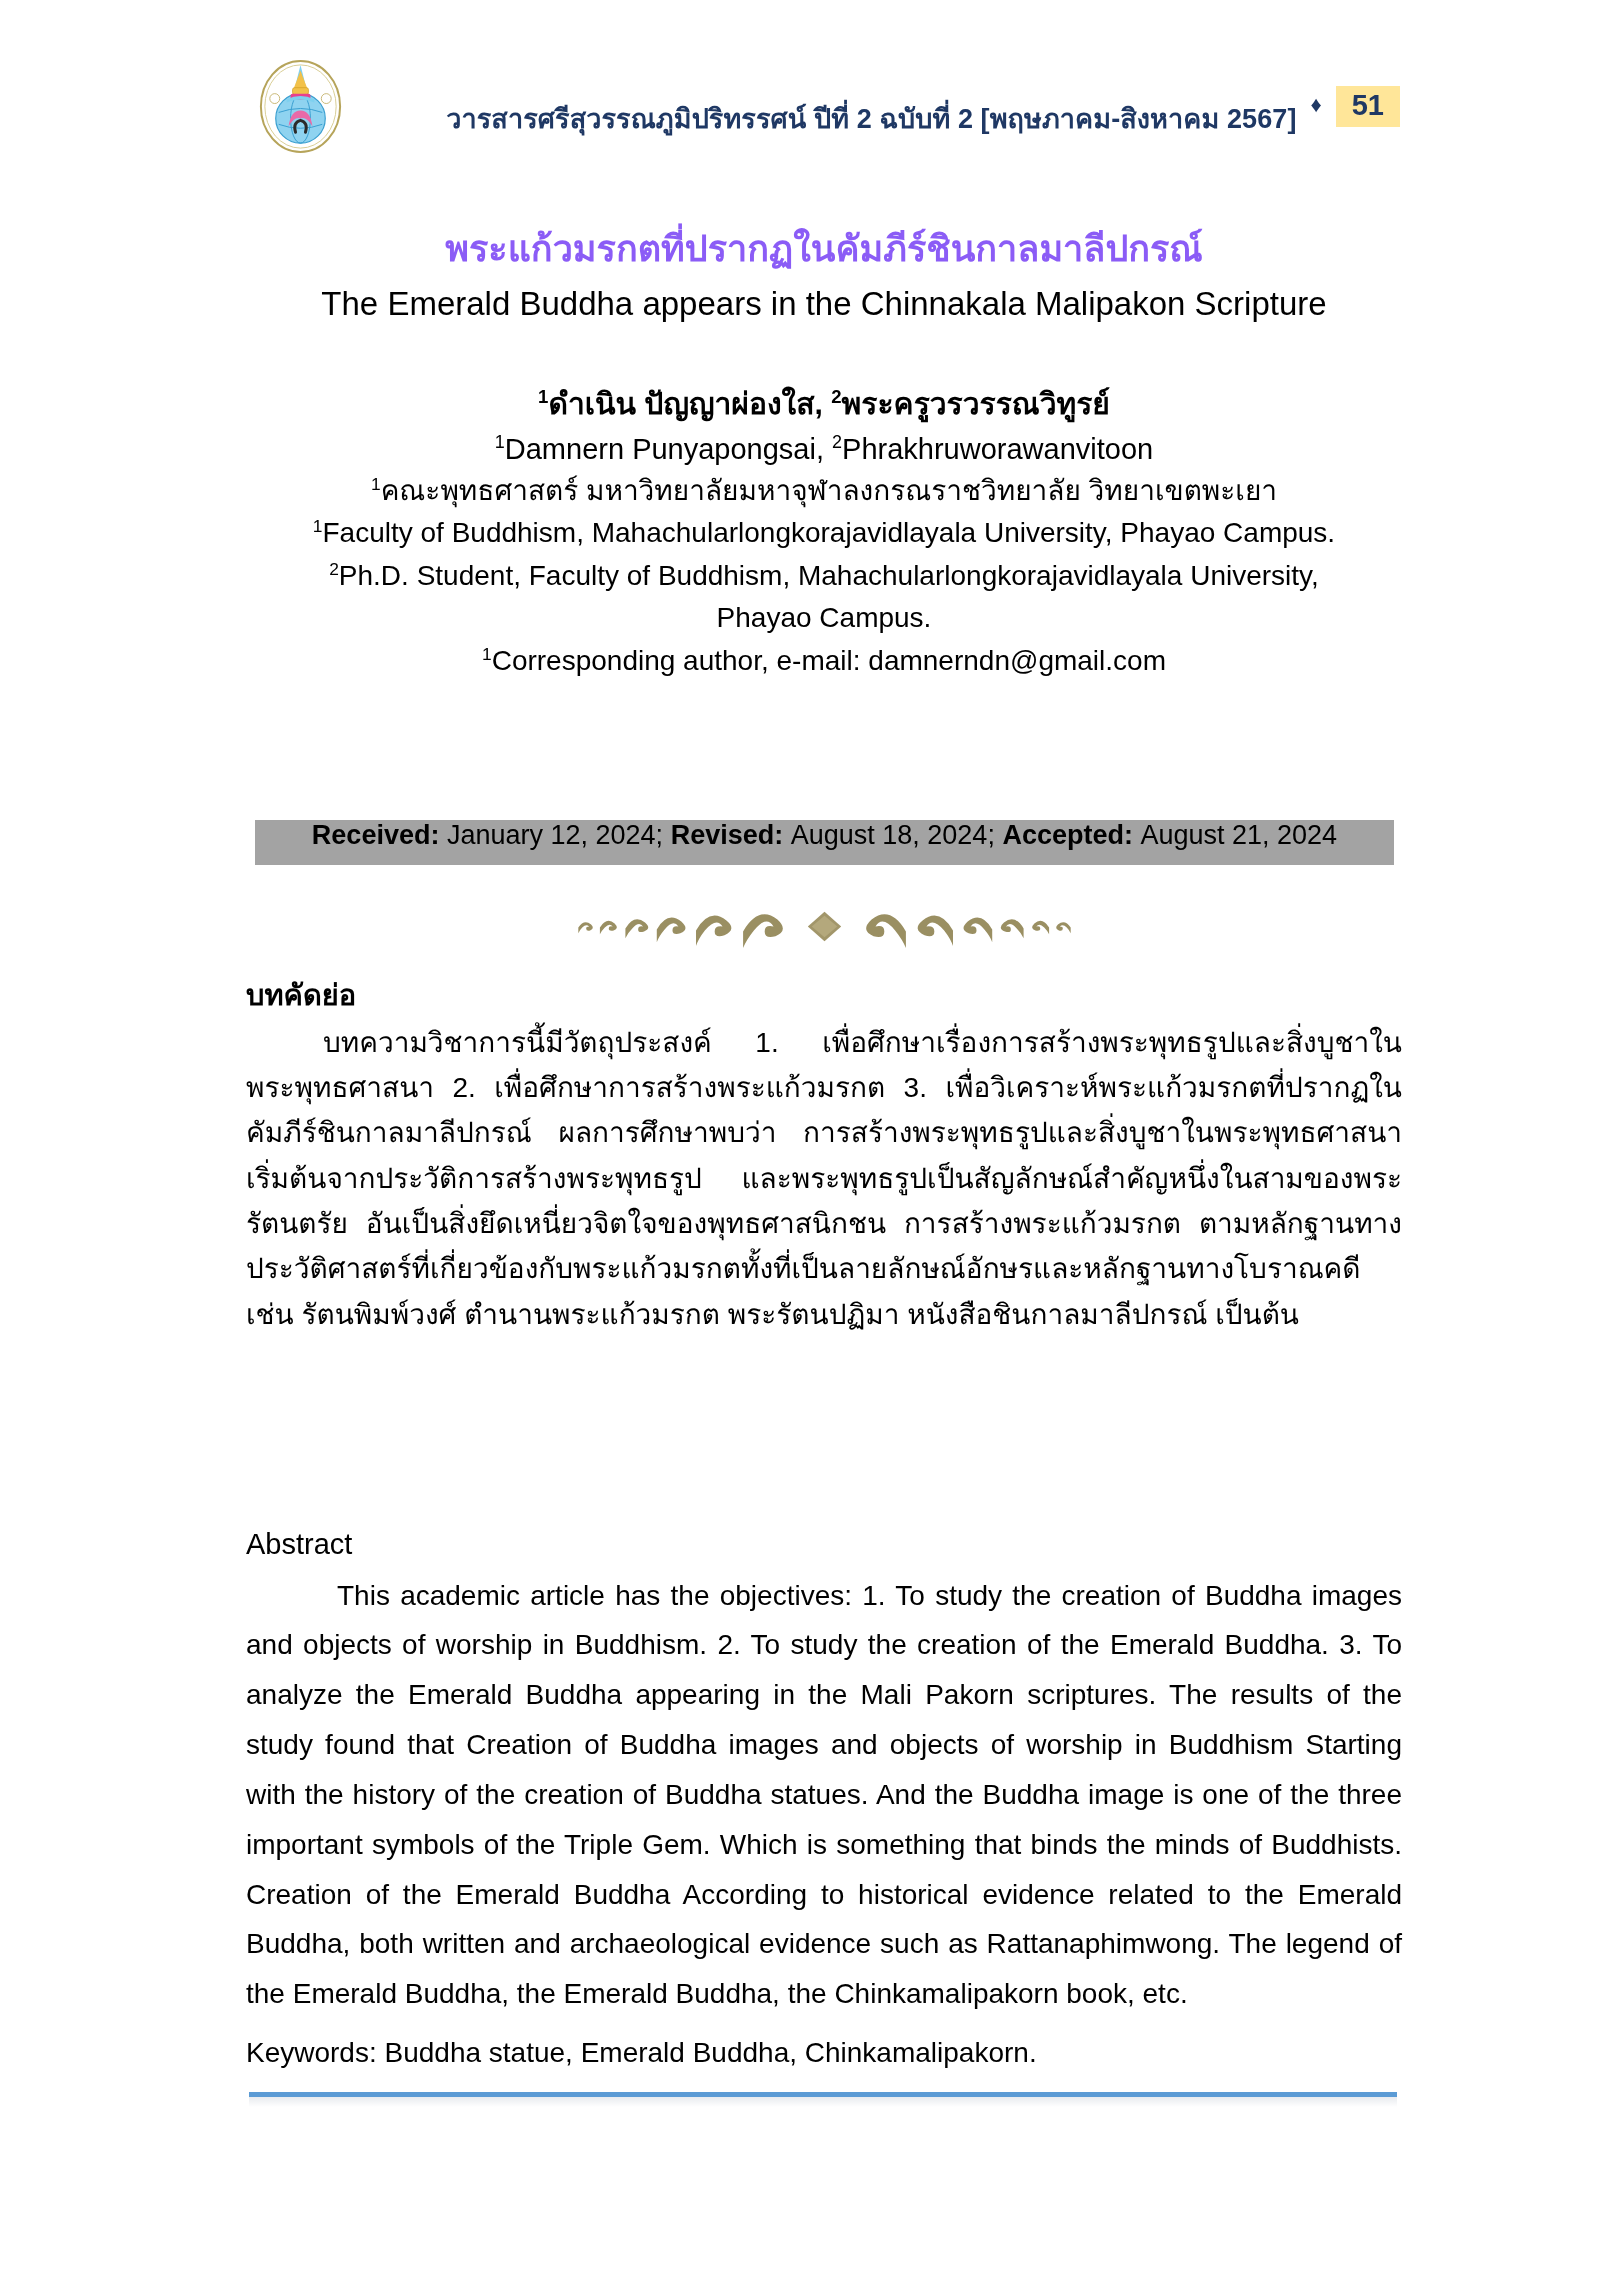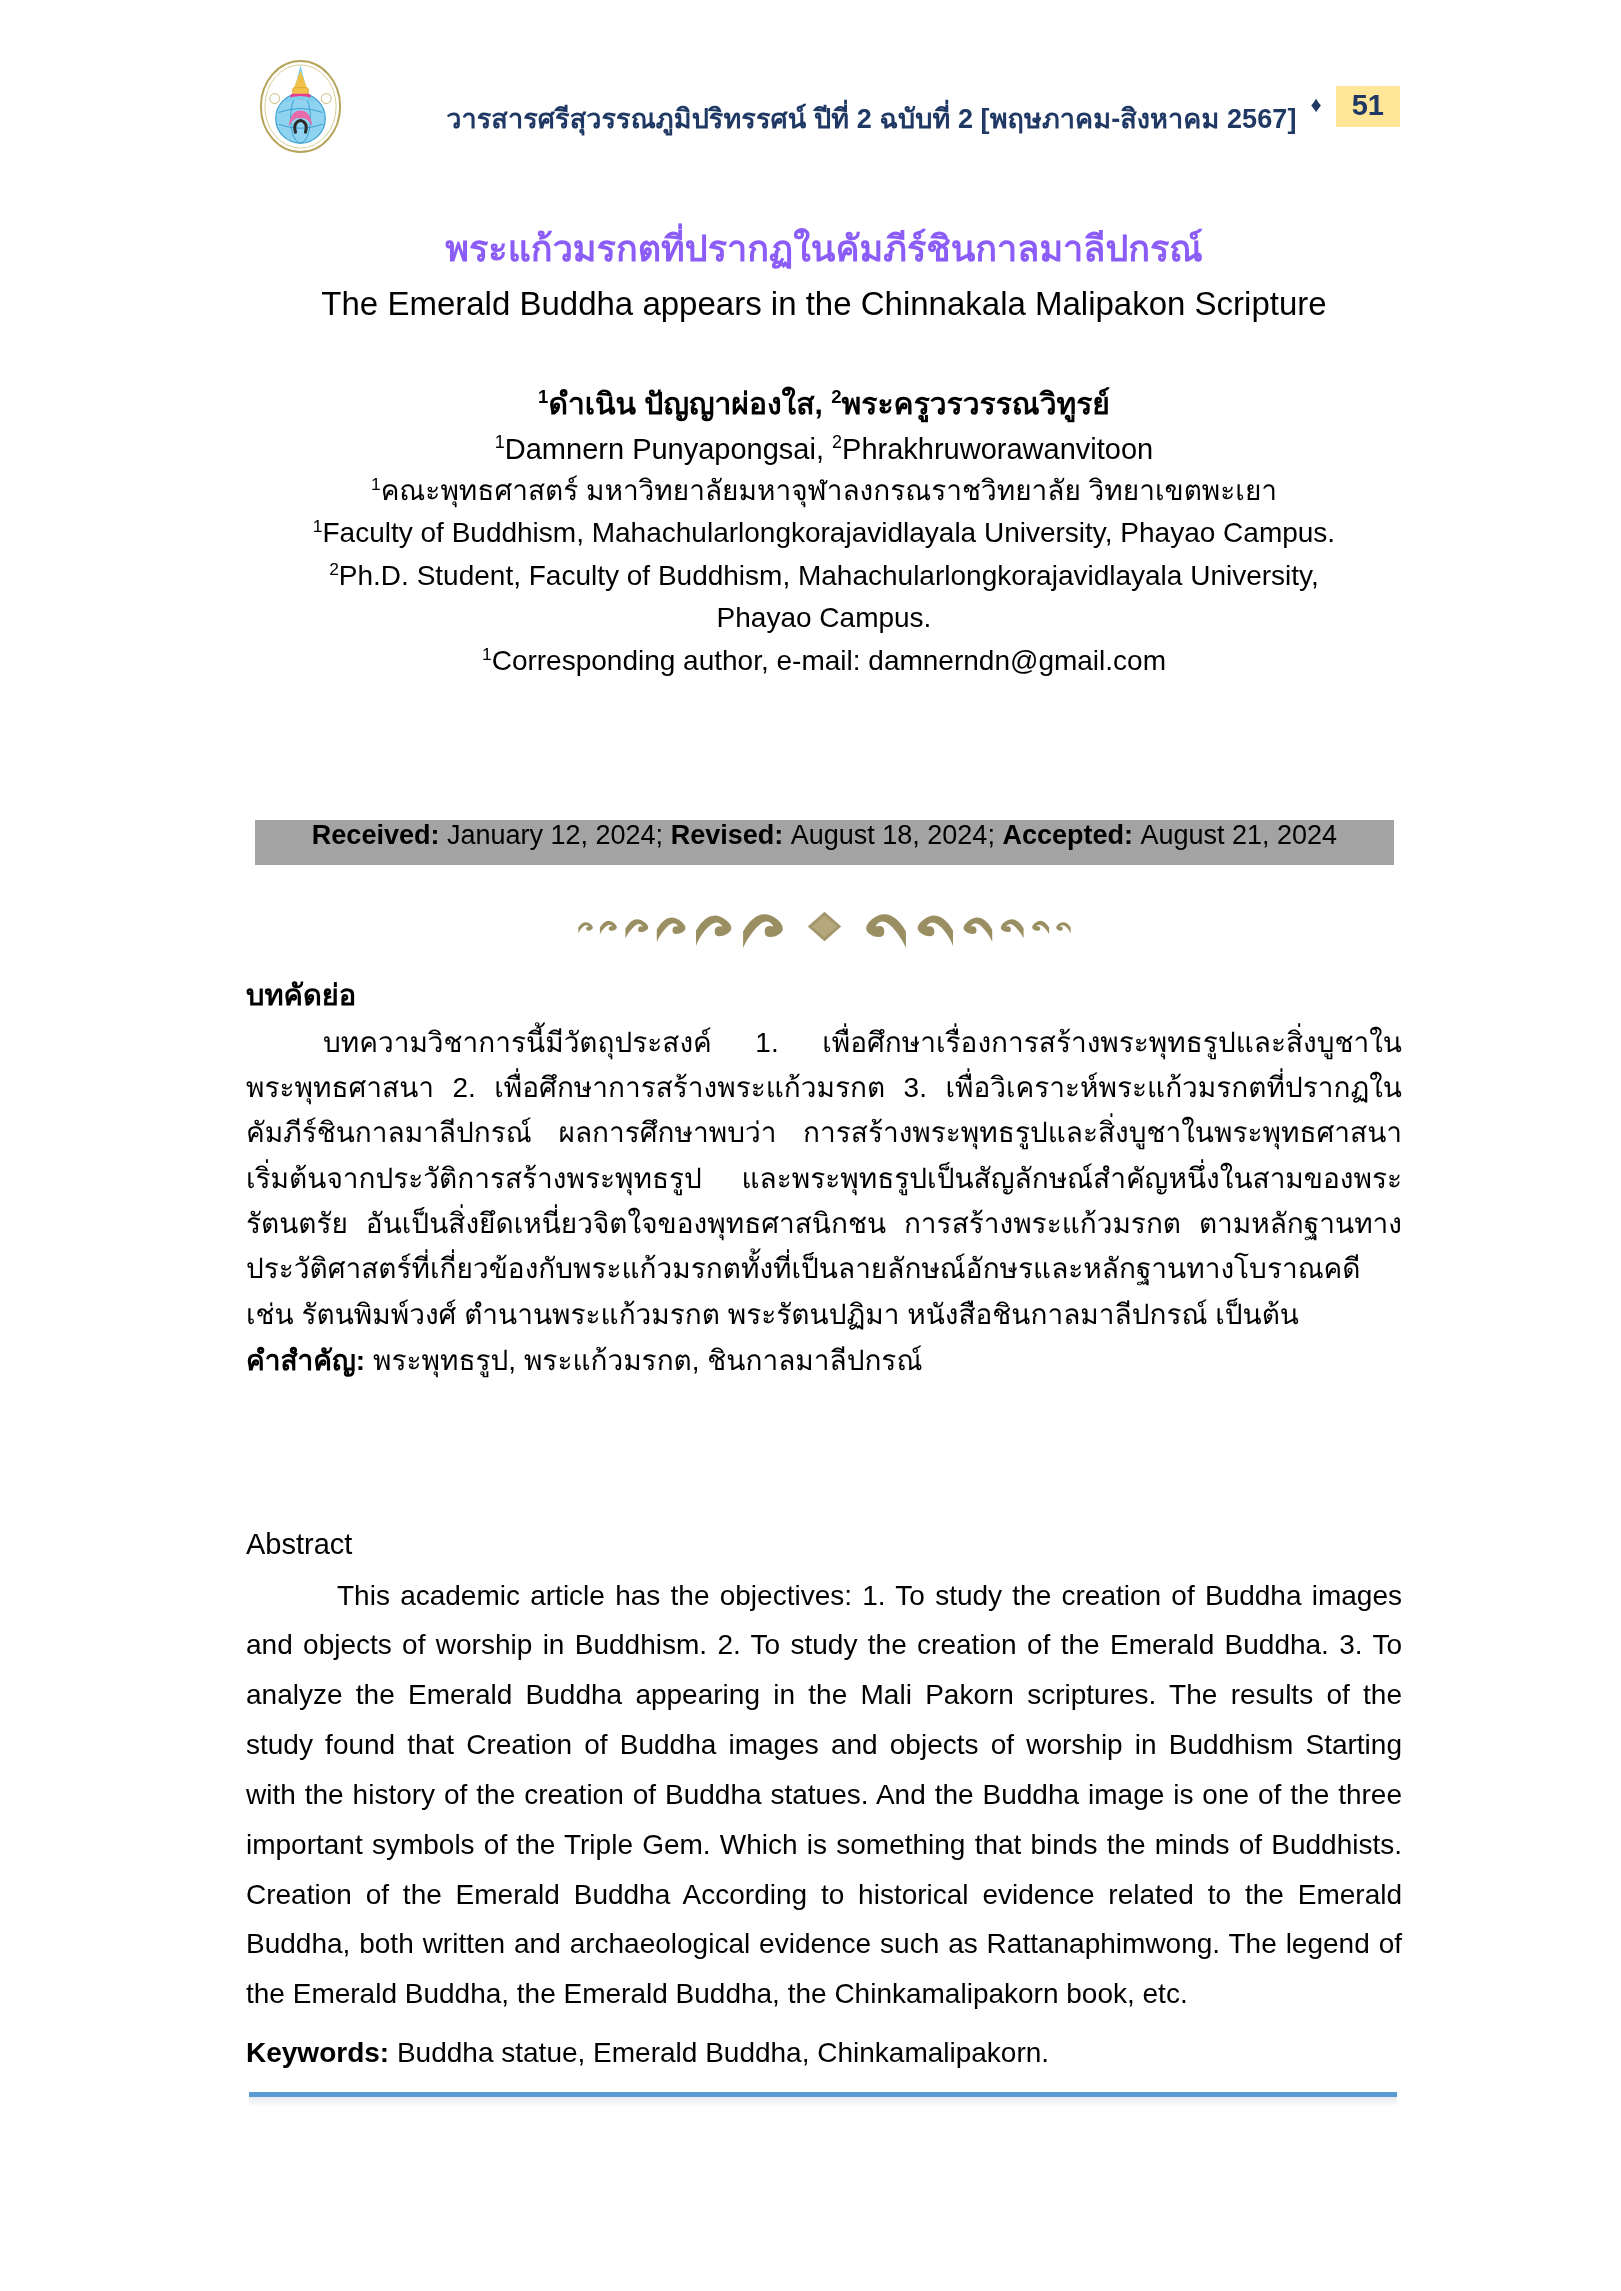--- a/index.html
+++ b/index.html
@@ -187,21 +187,21 @@
     font-size: 28px;
     line-height: 1.6;
     margin-top: 2px;
   }
   .kw-line .lab { font-weight: bold; }
   .kw-line-en {
     font-size: 28px;
     line-height: 1.7;
     margin-top: 10px;
   }
-  .kw-line-en .lab { font-weight: bold; }
+  .kw-line-en .lab { font-weight: normal; }
 
   
   .footer-rule {
     position: absolute;
     left: 249px;
     top: 2092px;
     width: 1148px;
     height: 5px;
     background: #5b9bd5;
   }
@@ -306,24 +306,20 @@
         <path d="M468 29 q-9 -15 -20 -6 q-7 6 1 9 q6 2 6 -2 q0 -4 -5 -3 q4 -6 11 2 q5 5 7 10 z"></path>
         <path d="M494 28 q-7 -11 -15 -4 q-5 5 1 7 q5 1 5 -2 q0 -3 -4 -2 q3 -4 8 1 q4 4 5 7 z"></path>
         <path d="M516 28 q-6 -9 -13 -3 q-4 4 1 6 q4 1 4 -2 q0 -2 -3 -2 q3 -3 7 1 q3 3 4 6 z"></path>
       </g>
     </svg>
   </div>
 
   <div class="section" style="top: 975px;" data-name="abstract-thai-section">
     <div class="sec-head-th" data-name="abstract-thai-heading">บทคัดย่อ</div>
     <p class="para-th" data-name="abstract-thai-body">บทความวิชาการนี้มีวัตถุประสงค์ 1. เพื่อศึกษาเรื่องการสร้างพระพุทธรูปและสิ่งบูชาในพระพุทธศาสนา 2. เพื่อศึกษาการสร้างพระแก้วมรกต 3. เพื่อวิเคราะห์พระแก้วมรกตที่ปรากฏในคัมภีร์ชินกาลมาลีปกรณ์ ผลการศึกษาพบว่า การสร้างพระพุทธรูปและสิ่งบูชาในพระพุทธศาสนา เริ่มต้นจากประวัติการสร้างพระพุทธรูป และพระพุทธรูปเป็นสัญลักษณ์สำคัญหนึ่งในสามของพระรัตนตรัย อันเป็นสิ่งยึดเหนี่ยวจิตใจของพุทธศาสนิกชน การสร้างพระแก้วมรกต ตามหลักฐานทางประวัติศาสตร์ที่เกี่ยวข้องกับพระแก้วมรกตทั้งที่เป็นลายลักษณ์อักษรและหลักฐานทางโบราณคดี เช่น รัตนพิมพ์วงศ์ ตำนานพระแก้วมรกต พระรัตนปฏิมา หนังสือชินกาลมาลีปกรณ์ เป็นต้น</p>
-    <div class="kw-line" data-name="keywords-thai-line">
-      <span class="lab" data-name="keywords-thai-label">คำสำคัญ:</span>
-      <span data-name="keywords-thai-value">พระพุทธรูป, พระแก้วมรกต, ชินกาลมาลีปกรณ์</span>
-    </div>
   </div>
 
   <div class="section" style="top: 1477px; margin-top: 47px;" data-name="abstract-english-section">
     <div class="sec-head-en" data-name="abstract-english-heading">Abstract</div>
     <p class="para-en" data-name="abstract-english-body">This academic article has the objectives: 1. To study the creation of Buddha images and objects of worship in Buddhism. 2. To study the creation of the Emerald Buddha. 3. To analyze the Emerald Buddha appearing in the Mali Pakorn scriptures. The results of the study found that Creation of Buddha images and objects of worship in Buddhism Starting with the history of the creation of Buddha statues. And the Buddha image is one of the three important symbols of the Triple Gem. Which is something that binds the minds of Buddhists.  Creation of the Emerald Buddha According to historical evidence related to the Emerald Buddha, both written and archaeological evidence such as Rattanaphimwong. The legend of the Emerald Buddha, the Emerald Buddha, the Chinkamalipakorn book, etc.</p>
     <div class="kw-line-en" data-name="keywords-english-line">
       <span class="lab" data-name="keywords-english-label">Keywords:</span>
       <span data-name="keywords-english-value">Buddha statue, Emerald Buddha, Chinkamalipakorn.</span>
     </div>
   </div>

